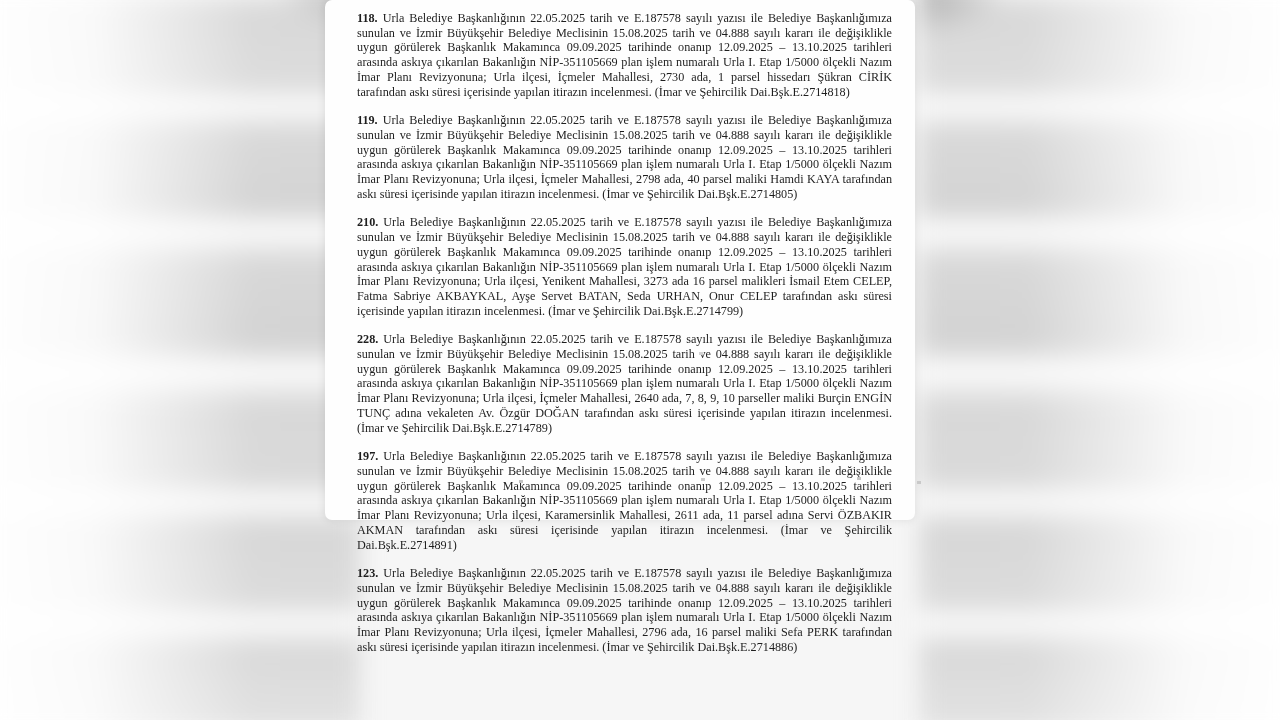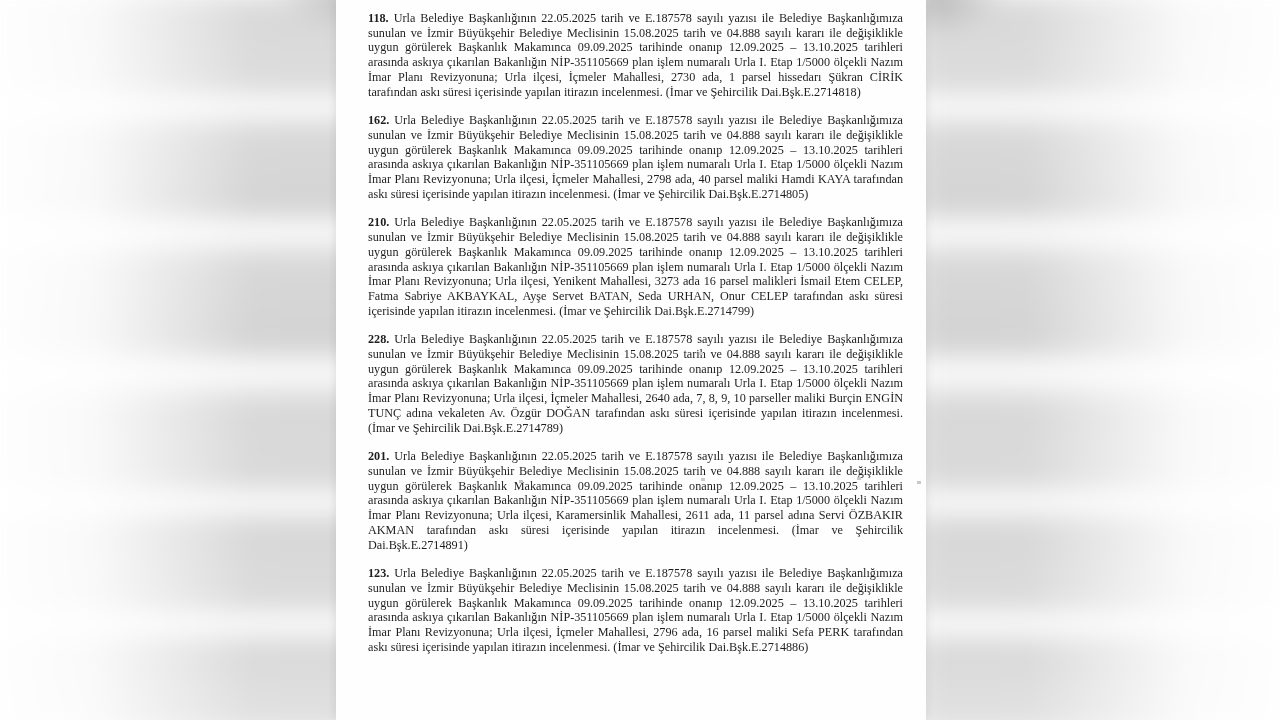--- a/index.html
+++ b/index.html
@@ -52,27 +52,28 @@
         #ffffff 0%, #d8d8d8 4%, #dddddd 14%, #ffffff 16.5%,
         #d9d9d9 20%, #d4d4d4 30%, #ffffff 33%,
         #d8d8d8 37%, #d3d3d3 48%, #ffffff 51.5%,
         #d8d8d8 56%, #dadada 66%, #ffffff 68.5%,
         #d7d7d7 72%, #dcdcdc 82%, #ffffff 84.5%,
         #d9d9d9 88%, #e2e2e2 98%, #ffffff 100%);
   }
   
   .page {
     position: absolute;
-    left: 336px;
+    left: 325px;
     top: 0;
     width: 590px;
-    height: 720px;
+    height: 520px;
     background: #fefefe;
     box-shadow: 0 0 10px rgba(0,0,0,0.10);
     z-index: 2;
+    border-radius: 7px;
   }
   .content {
     position: absolute;
     left: 32px;
     top: 11px;
     width: 535px;
   }
   p.item {
     margin: 0 0 14px 0;
     font-size: 12.2px;
@@ -109,36 +110,36 @@
 
   <div class="page">
     <div class="content">
 
       <p class="item">
         <b class="num">118.</b>
         <span>Urla Belediye Başkanlığının 22.05.2025 tarih ve E.187578 sayılı yazısı ile Belediye Başkanlığımıza sunulan ve İzmir Büyükşehir Belediye Meclisinin 15.08.2025 tarih ve 04.888 sayılı kararı ile değişiklikle uygun görülerek Başkanlık Makamınca 09.09.2025 tarihinde onanıp 12.09.2025 – 13.10.2025 tarihleri arasında askıya çıkarılan Bakanlığın NİP-351105669 plan işlem numaralı Urla I. Etap 1/5000 ölçekli Nazım İmar Planı Revizyonuna; Urla ilçesi, İçmeler Mahallesi, 2730 ada, 1 parsel hissedarı Şükran CİRİK tarafından askı süresi içerisinde yapılan itirazın incelenmesi. (İmar ve Şehircilik Dai.Bşk.E.2714818)</span>
       </p>
 
       <p class="item">
-        <b class="num">162.</b>
+        <b class="num">119.</b>
         <span>Urla Belediye Başkanlığının 22.05.2025 tarih ve E.187578 sayılı yazısı ile Belediye Başkanlığımıza sunulan ve İzmir Büyükşehir Belediye Meclisinin 15.08.2025 tarih ve 04.888 sayılı kararı ile değişiklikle uygun görülerek Başkanlık Makamınca 09.09.2025 tarihinde onanıp 12.09.2025 – 13.10.2025 tarihleri arasında askıya çıkarılan Bakanlığın NİP-351105669 plan işlem numaralı Urla I. Etap 1/5000 ölçekli Nazım İmar Planı Revizyonuna; Urla ilçesi, İçmeler Mahallesi, 2798 ada, 40 parsel maliki Hamdi KAYA tarafından askı süresi içerisinde yapılan itirazın incelenmesi. (İmar ve Şehircilik Dai.Bşk.E.2714805)</span>
       </p>
 
       <p class="item">
         <b class="num">210.</b>
         <span>Urla Belediye Başkanlığının 22.05.2025 tarih ve E.187578 sayılı yazısı ile Belediye Başkanlığımıza sunulan ve İzmir Büyükşehir Belediye Meclisinin 15.08.2025 tarih ve 04.888 sayılı kararı ile değişiklikle uygun görülerek Başkanlık Makamınca 09.09.2025 tarihinde onanıp 12.09.2025 – 13.10.2025 tarihleri arasında askıya çıkarılan Bakanlığın NİP-351105669 plan işlem numaralı Urla I. Etap 1/5000 ölçekli Nazım İmar Planı Revizyonuna; Urla ilçesi, Yenikent Mahallesi, 3273 ada 16 parsel malikleri İsmail Etem CELEP, Fatma Sabriye AKBAYKAL, Ayşe Servet BATAN, Seda URHAN, Onur CELEP tarafından askı süresi içerisinde yapılan itirazın incelenmesi. (İmar ve Şehircilik Dai.Bşk.E.2714799)</span>
       </p>
 
       <p class="item">
         <b class="num">228.</b>
         <span>Urla Belediye Başkanlığının 22.05.2025 tarih ve E.187578 sayılı yazısı ile Belediye Başkanlığımıza sunulan ve İzmir Büyükşehir Belediye Meclisinin 15.08.2025 tarih ve 04.888 sayılı kararı ile değişiklikle uygun görülerek Başkanlık Makamınca 09.09.2025 tarihinde onanıp 12.09.2025 – 13.10.2025 tarihleri arasında askıya çıkarılan Bakanlığın NİP-351105669 plan işlem numaralı Urla I. Etap 1/5000 ölçekli Nazım İmar Planı Revizyonuna; Urla ilçesi, İçmeler Mahallesi, 2640 ada, 7, 8, 9, 10 parseller maliki Burçin ENGİN TUNÇ adına vekaleten Av. Özgür DOĞAN tarafından askı süresi içerisinde yapılan itirazın incelenmesi. (İmar ve Şehircilik Dai.Bşk.E.2714789)</span>
       </p>
 
       <p class="item">
-        <b class="num">201.</b>
+        <b class="num">197.</b>
         <span>Urla Belediye Başkanlığının 22.05.2025 tarih ve E.187578 sayılı yazısı ile Belediye Başkanlığımıza sunulan ve İzmir Büyükşehir Belediye Meclisinin 15.08.2025 tarih ve 04.888 sayılı kararı ile değişiklikle uygun görülerek Başkanlık Makamınca 09.09.2025 tarihinde onanıp 12.09.2025 – 13.10.2025 tarihleri arasında askıya çıkarılan Bakanlığın NİP-351105669 plan işlem numaralı Urla I. Etap 1/5000 ölçekli Nazım İmar Planı Revizyonuna; Urla ilçesi, Karamersinlik Mahallesi, 2611 ada, 11 parsel adına Servi ÖZBAKIR AKMAN tarafından askı süresi içerisinde yapılan itirazın incelenmesi. (İmar ve Şehircilik Dai.Bşk.E.2714891)</span>
       </p>
 
       <p class="item">
         <b class="num">123.</b>
         <span>Urla Belediye Başkanlığının 22.05.2025 tarih ve E.187578 sayılı yazısı ile Belediye Başkanlığımıza sunulan ve İzmir Büyükşehir Belediye Meclisinin 15.08.2025 tarih ve 04.888 sayılı kararı ile değişiklikle uygun görülerek Başkanlık Makamınca 09.09.2025 tarihinde onanıp 12.09.2025 – 13.10.2025 tarihleri arasında askıya çıkarılan Bakanlığın NİP-351105669 plan işlem numaralı Urla I. Etap 1/5000 ölçekli Nazım İmar Planı Revizyonuna; Urla ilçesi, İçmeler Mahallesi, 2796 ada, 16 parsel maliki Sefa PERK tarafından askı süresi içerisinde yapılan itirazın incelenmesi. (İmar ve Şehircilik Dai.Bşk.E.2714886)</span>
       </p>
 
     </div>
   </div>

